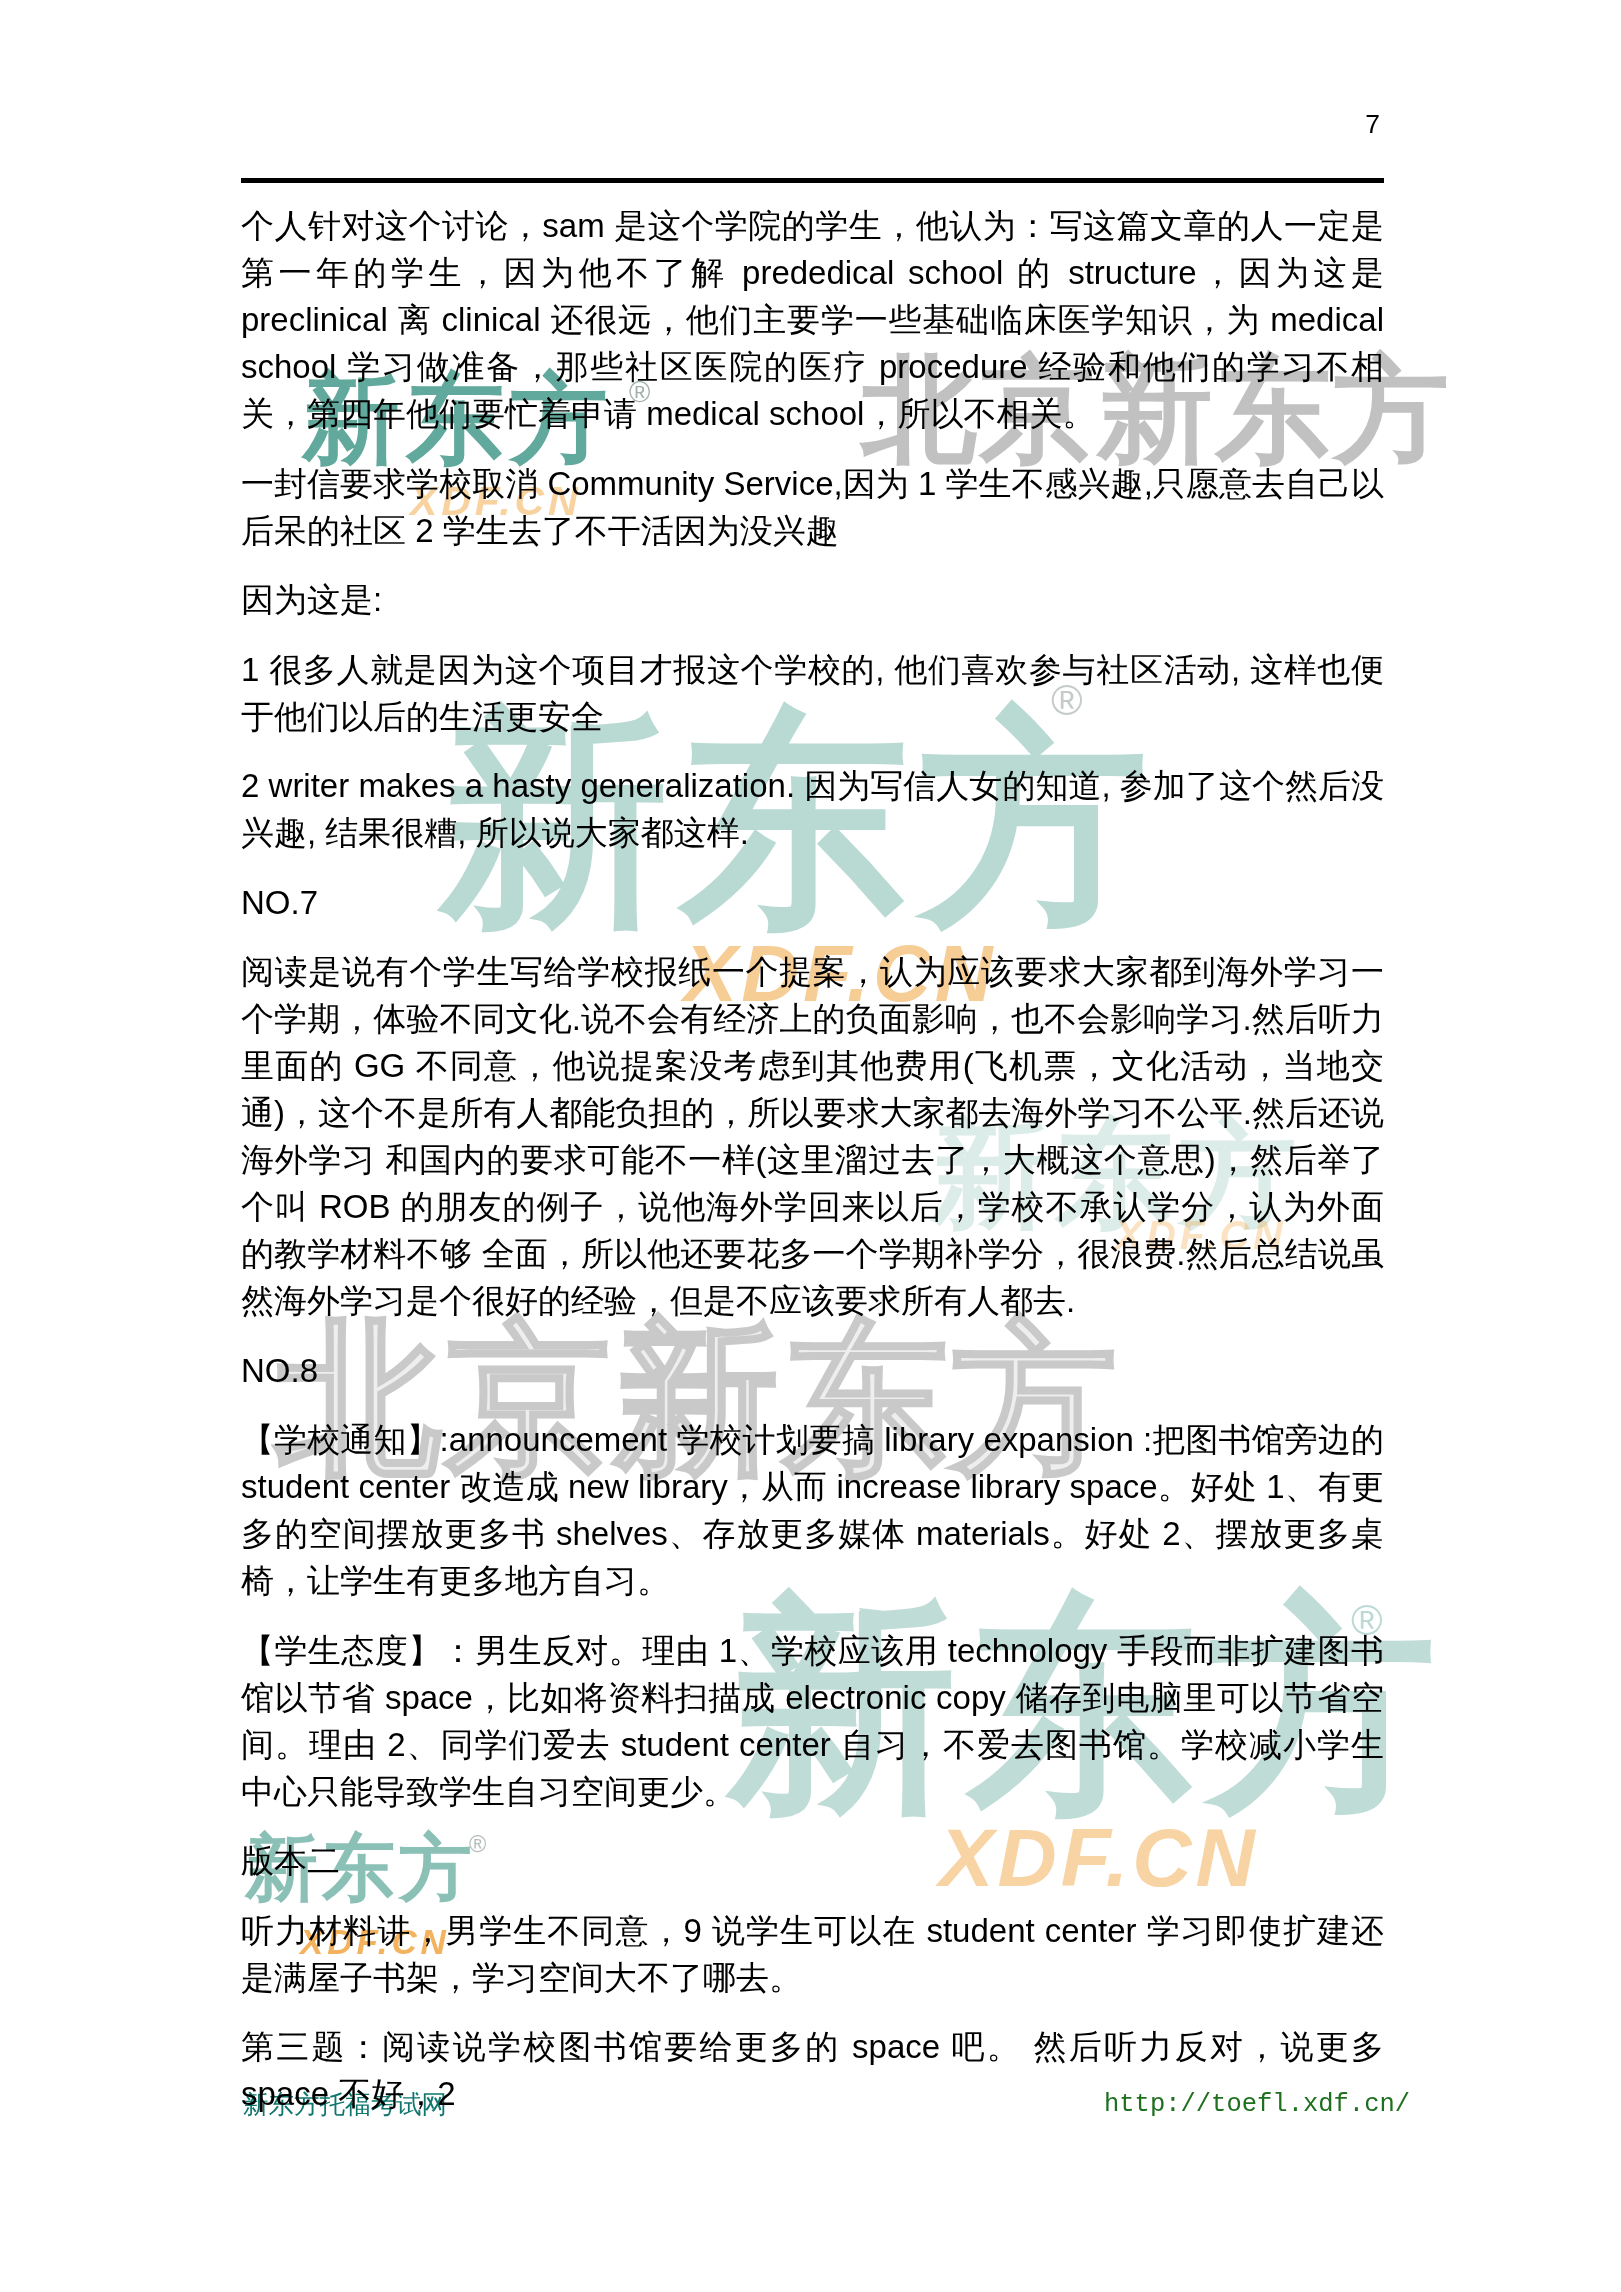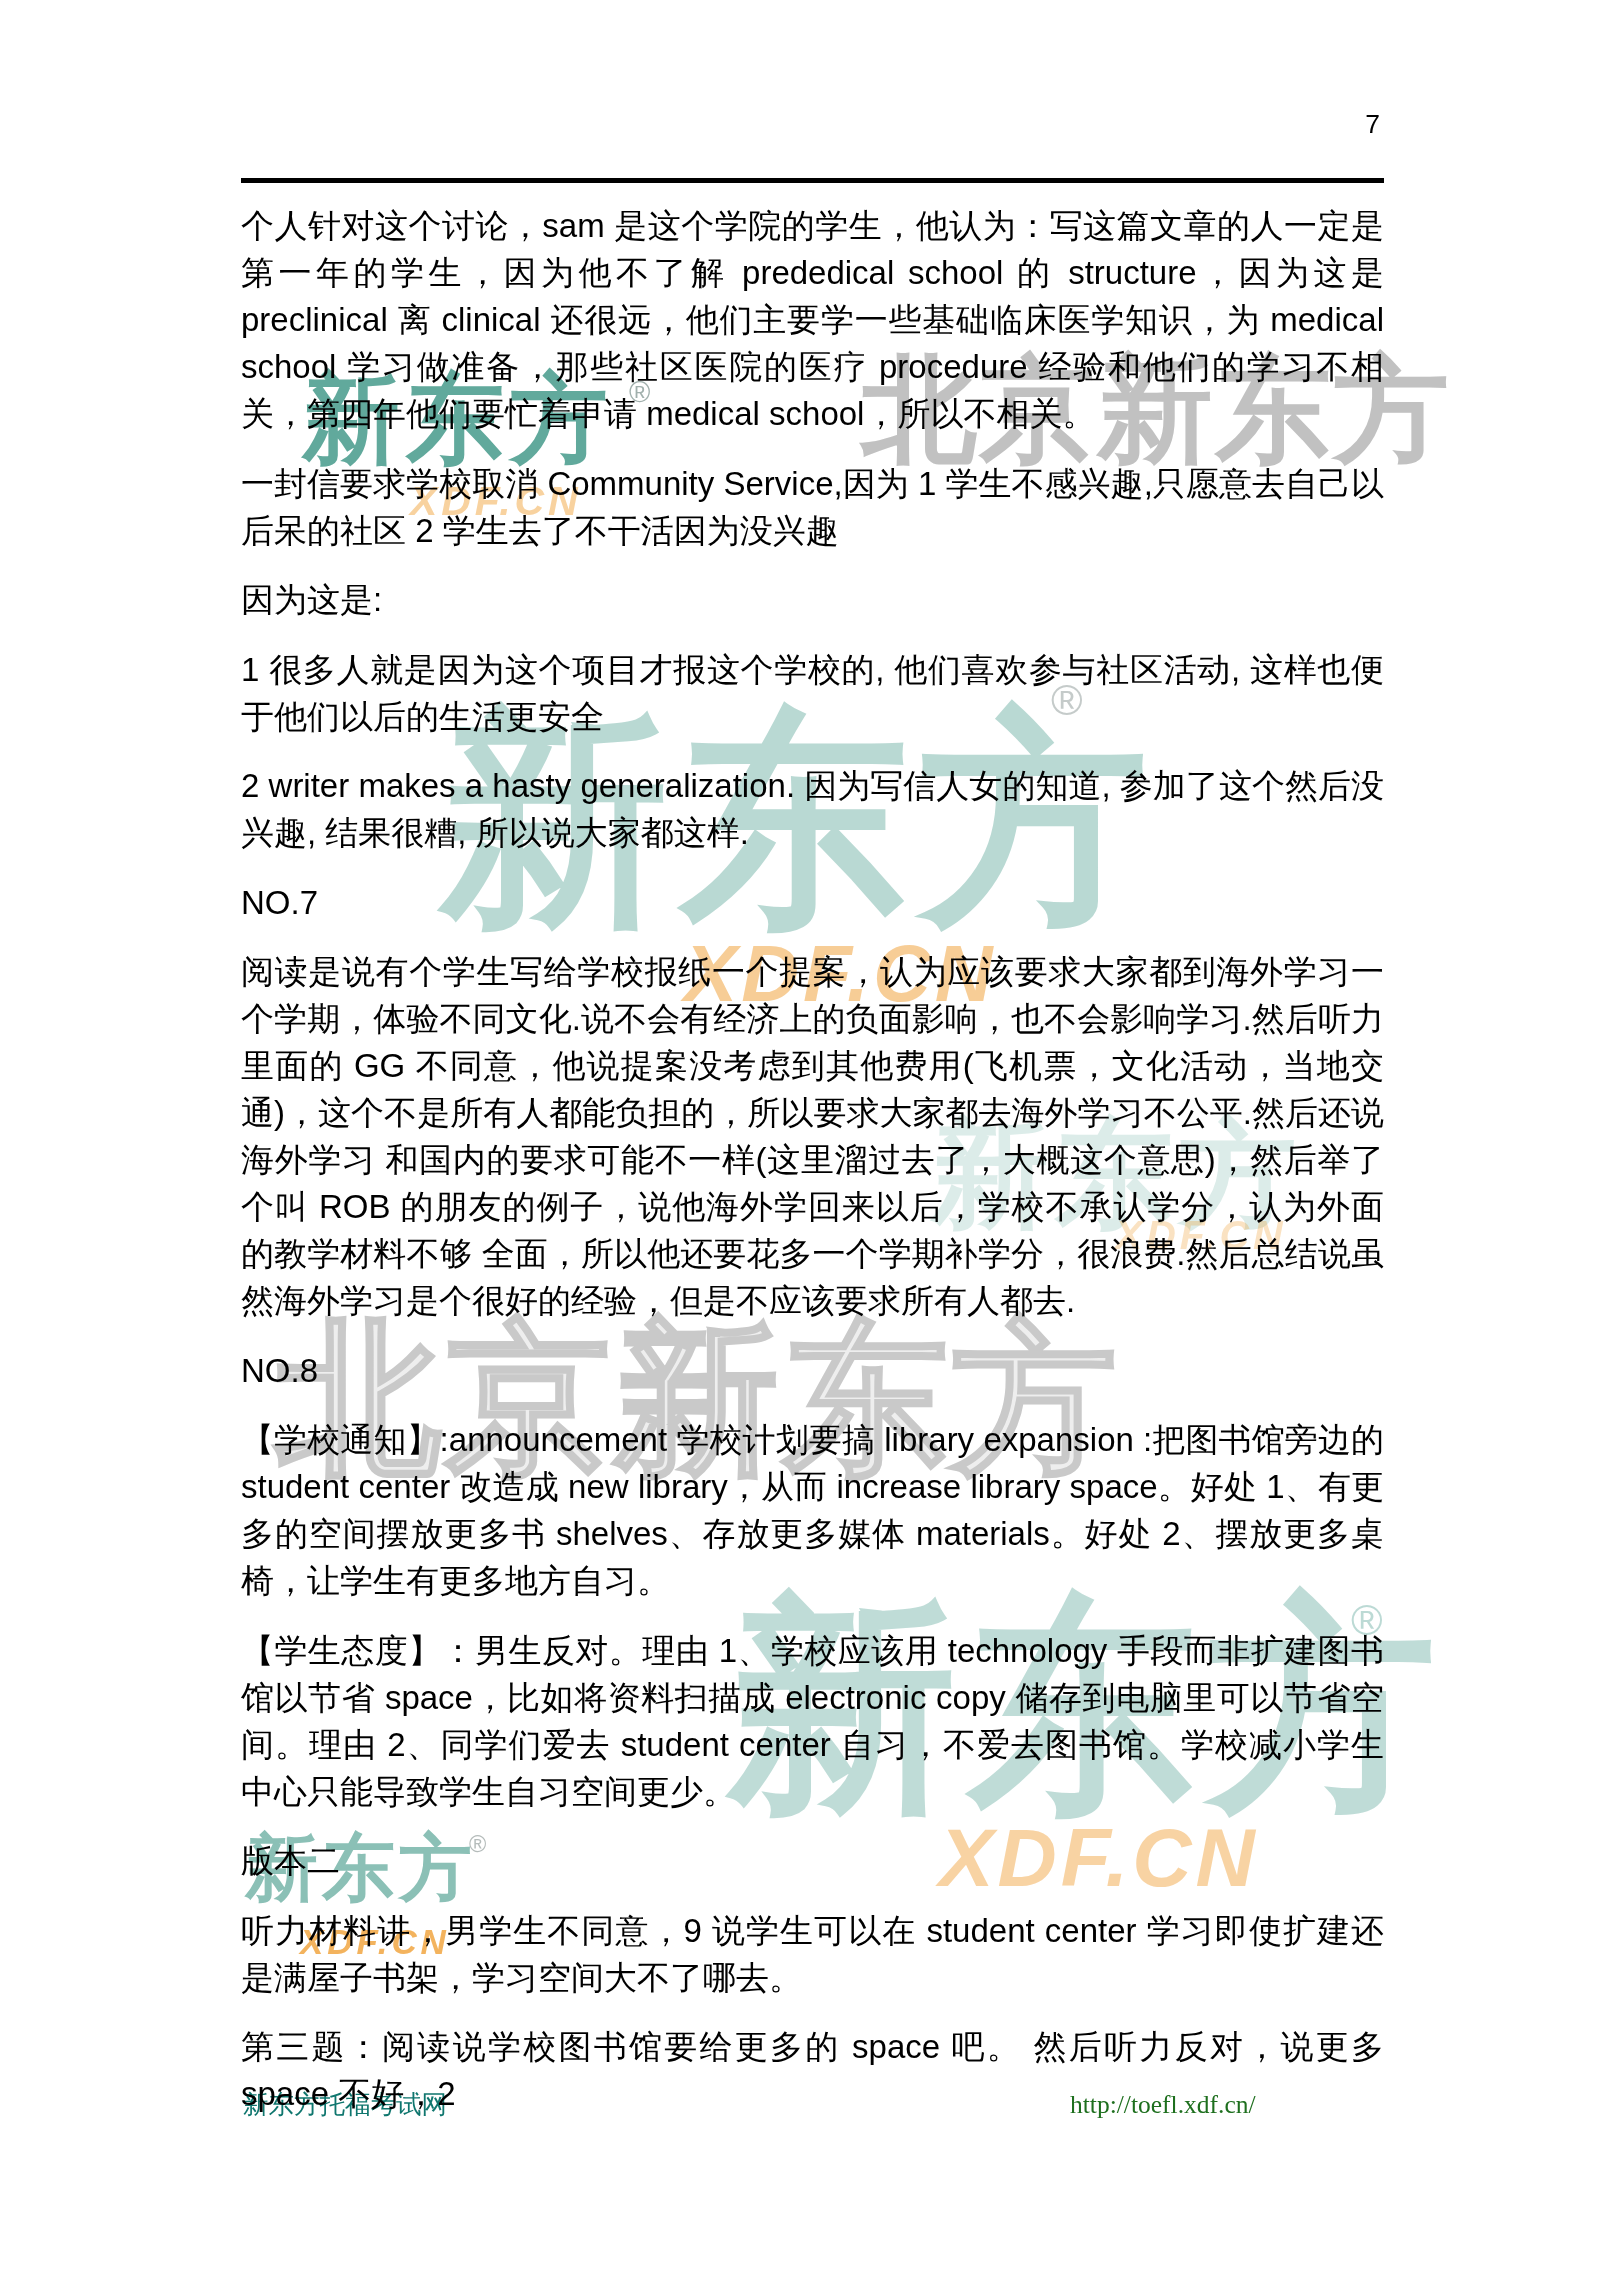--- a/index.html
+++ b/index.html
@@ -67,22 +67,22 @@
   .wm7-reg{left:469px;top:1831px;font-size:23.5px;color:rgba(150,160,158,0.7);}
   .wm7-xdf{left:300px;top:1911px;font-size:35px;line-height:39px;color:rgba(240,160,54,0.80);}
 
   
   .footer-site{
     position:absolute;left:243px;top:2090px;
     font-family:"Liberation Serif","DejaVu Serif",serif;
     font-size:25.5px;line-height:29px;color:#0f766e;
   }
   .footer-url{
-    position:absolute;left:1070px;top:2090px;
-    font-family:Liberation Serif, serif;
+    position:absolute;left:1104px;top:2090px;
+    font-family:Liberation Mono, monospace;
     font-size:25.5px;line-height:29px;color:#1e6f1e;
     text-decoration:none;
   }
 </style>
 </head>
 <body>
 
 <div class="page">
 
   <div class="wm wm-cn wm1-cn">新东方</div>

